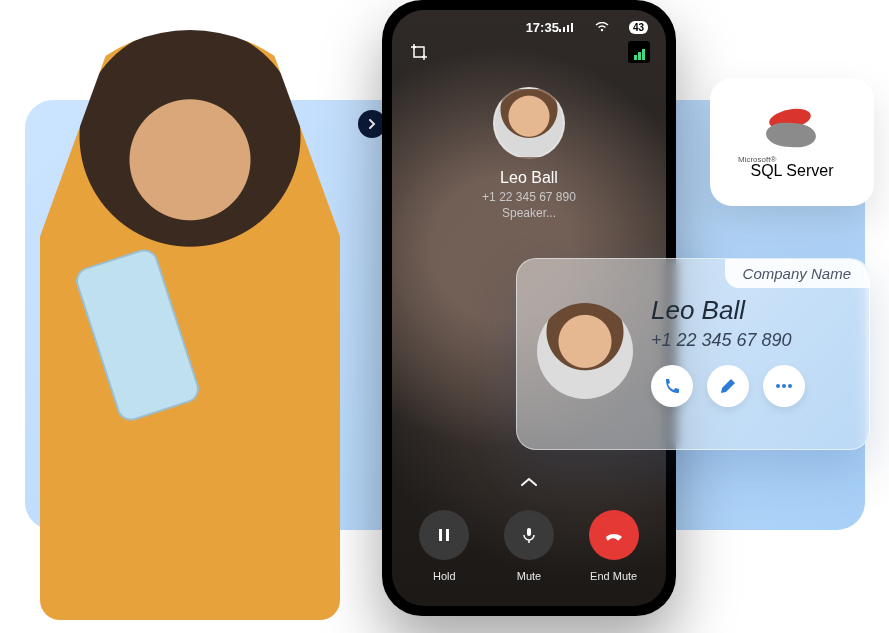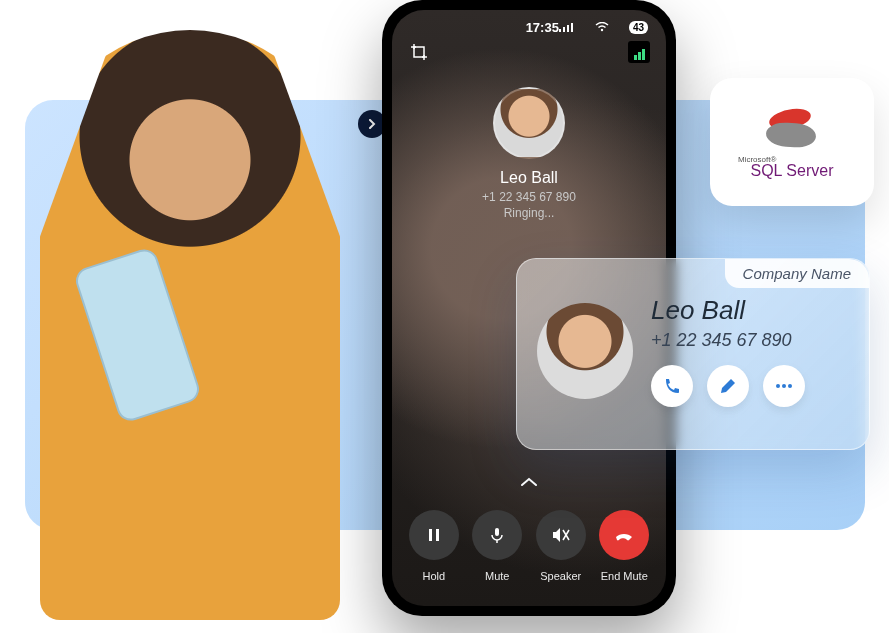--- a/index.html
+++ b/index.html
@@ -195,21 +195,21 @@
     background:#d9352c;
     transform: skewX(-20deg) rotate(-6deg);
   }
   .sql-logo::after{
     content:""; position:absolute; left:4px; top:18px;
     width:50px; height:24px; border-radius:50%/60%;
     background:#8b8b8b;
     transform: rotate(4deg);
   }
   .sql-sub { font-size:8px; color:#555; align-self:flex-start; margin-left:18px; margin-top:4px;}
-  .sql-title { font-size:16px; font-weight:400; color:#701a75; margin-top:-2px; }
+  .sql-title { font-size:16px; font-weight:400; color:#000000; margin-top:-2px; }
 
   
   .contact-card {
     position:absolute;
     left: 516px;
     top: 258px;
     width: 354px;
     height: 192px;
     border-radius: 20px;
     background: linear-gradient(135deg, rgba(255,255,255,0.45), rgba(200,222,242,0.55));
@@ -311,21 +311,21 @@
         <span></span>
           <span></span>
           <span></span>
       </span>
     </div>
 
     <div class="caller-block">
       <div class="avatar-lg"></div>
       <div class="caller-name">Leo Ball</div>
       <div class="caller-phone">+1 22 345 67 890</div>
-      <div class="caller-status">Ringing...</div>
+      <div class="caller-status">Speaker...</div>
     </div>
 
     <div class="chevron-up">
       <svg width="18" height="10" viewBox="0 0 18 10">
           <path d="M2 8 L9 2 L16 8" stroke="#fff" stroke-width="2" fill="none" stroke-linecap="round"></path>
         </svg>
     </div>
 
     <div class="call-actions">
       <div class="call-btn">
@@ -339,30 +339,20 @@
       </div>
       <div class="call-btn">
         <div class="circ">
           <svg width="18" height="18" viewBox="0 0 18 18">
               <rect x="7" y="2" width="4" height="8" rx="2" fill="#fff"></rect>
               <path d="M4 9a5 5 0 0 0 10 0" stroke="#fff" stroke-width="1.5" fill="none"></path>
               <line x1="9" y1="14" x2="9" y2="17" stroke="#fff" stroke-width="1.5"></line>
             </svg>
         </div>
         <span>Mute</span>
-      </div>
-      <div class="call-btn">
-        <div class="circ">
-          <svg width="20" height="18" viewBox="0 0 20 18">
-              <path d="M2 6h3l4-4v14l-4-4H2z" fill="#fff"></path>
-              <line x1="12" y1="4" x2="18" y2="14" stroke="#fff" stroke-width="1.5"></line>
-              <line x1="18" y1="4" x2="12" y2="14" stroke="#fff" stroke-width="1.5"></line>
-            </svg>
-        </div>
-        <span>Speaker</span>
       </div>
       <div class="call-btn end">
         <div class="circ">
           <svg width="24" height="24" viewBox="0 0 24 24">
               <path d="M4 14c4-4 12-4 16 0l-3 3c-1 1-2 0-3-1-1-1-5-1-6 0-1 1-2 2-3 1z" fill="#fff"></path>
             </svg>
         </div>
         <span>End Mute</span>
       </div>
     </div>

